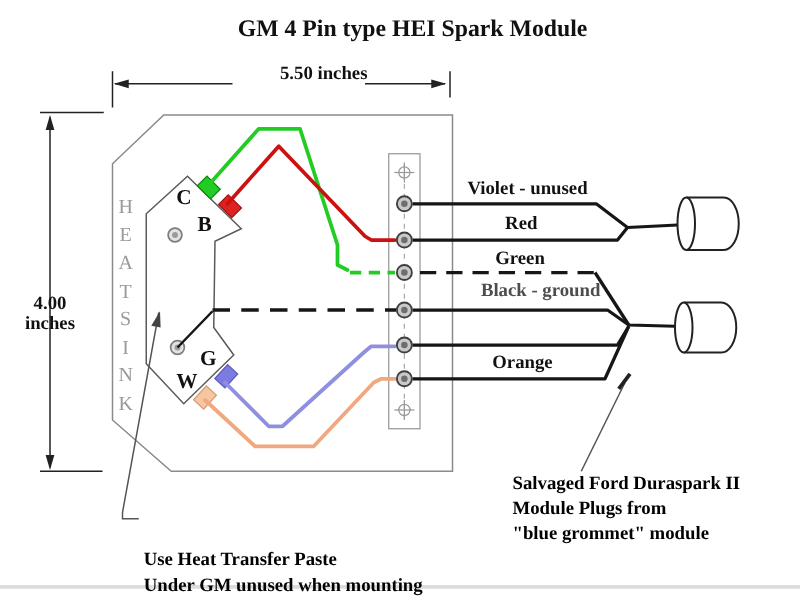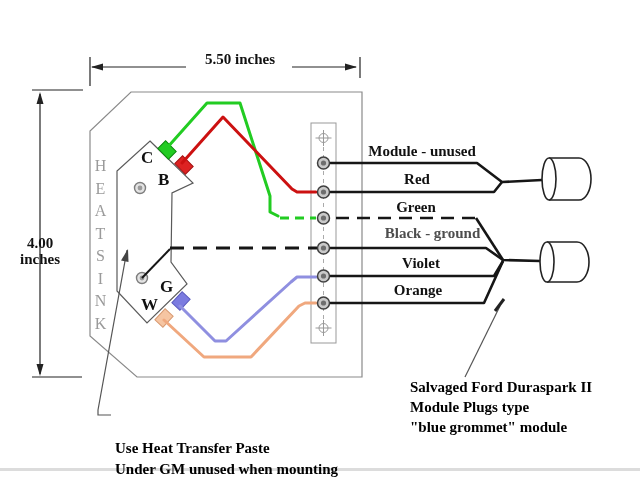--- a/index.html
+++ b/index.html
@@ -137,22 +137,23 @@
     </g>
 
     <g>
       <line x1="465" y1="377" x2="500" y2="306" stroke="#555555" stroke-width="1.2"></line>
       <line x1="495" y1="311" x2="504" y2="299" stroke="#222222" stroke-width="3"></line>
     </g>
   </svg>
 
   <div class="wm-band"></div>
 
+  <div class="lbl title" style="left:165px;top:13px;width:330px;">GM 4 Pin type HEI Spark Module</div>
 
-  <div class="lbl dim" style="left:186px;top:51px;width:108px;">5.50 inches</div>
+  <div class="lbl dim" style="left:186px;top:51px;width:108px;text-align:right;">5.50 inches</div>
 
   <div class="lbl dim" style="left:14px;top:235px;width:52px;line-height:16px;">
     <span style="display:block;">4.00</span>
     <span style="display:block;">inches</span>
   </div>
 
   <div class="heatsink-col">
     <span>H</span>
     <span>E</span>
     <span>A</span>
@@ -161,31 +162,30 @@
     <span>I</span>
     <span>N</span>
     <span>K</span>
   </div>
 
   <div class="lbl pin" style="left:141px;top:148px;">C</div>
   <div class="lbl pin" style="left:158px;top:170px;">B</div>
   <div class="lbl pin" style="left:160px;top:277px;">G</div>
   <div class="lbl pin" style="left:141px;top:295px;">W</div>
 
-  <div class="lbl wirelbl" style="left:361px;top:143px;width:122px;">Module - unused</div>
+  <div class="lbl wirelbl" style="left:361px;top:143px;width:122px;">Violet - unused</div>
   <div class="lbl wirelbl" style="left:377px;top:171px;width:80px;">Red</div>
   <div class="lbl wirelbl" style="left:376px;top:199px;width:80px;">Green</div>
   <div class="lbl wirelbl graylbl" style="left:370px;top:225px;width:125px;">Black - ground</div>
-  <div class="lbl wirelbl" style="left:381px;top:255px;width:80px;">Violet</div>
   <div class="lbl wirelbl" style="left:378px;top:282px;width:80px;">Orange</div>
 
   <div class="note" style="position:absolute;left:115px;top:402px;">
     <span style="display:block;margin-top:36px;">Use Heat Transfer Paste</span>
     <span style="display:block;">Under GM unused when mounting</span>
   </div>
 
   <div class="note" style="position:absolute;left:410px;top:377px;line-height:20px;">
     <span style="display:block;">Salvaged Ford Duraspark II</span>
-    <span style="display:block;">Module Plugs type</span>
+    <span style="display:block;">Module Plugs from</span>
     <span style="display:block;">"blue grommet" module</span>
   </div>
 
 </div>
 
 </body></html>

